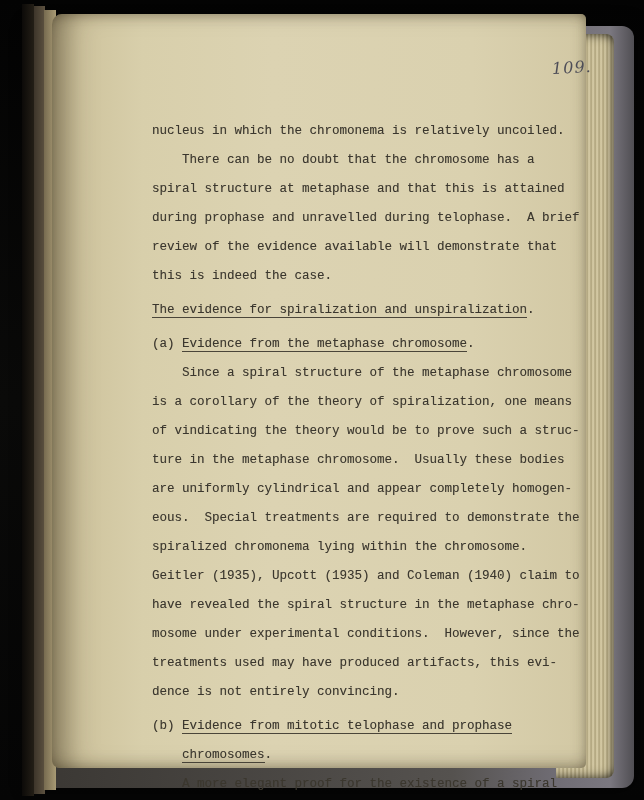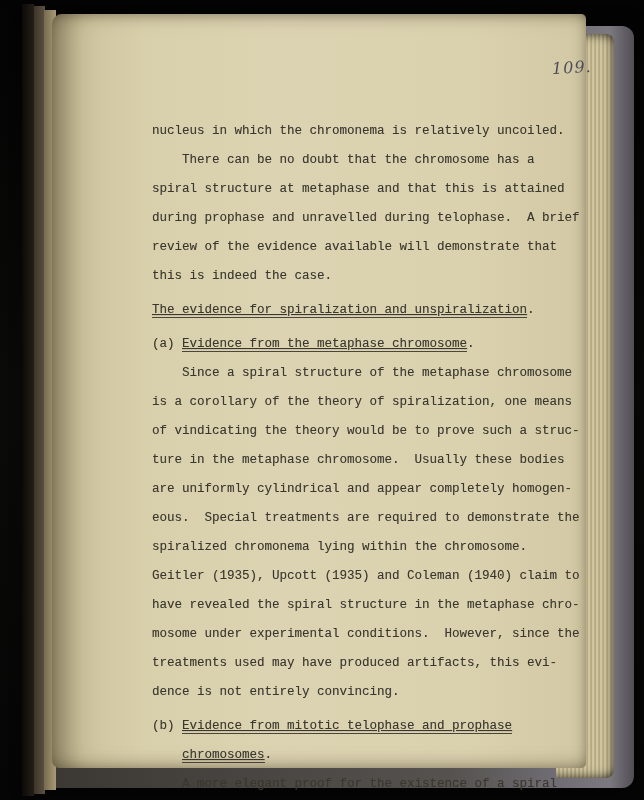--- a/index.html
+++ b/index.html
@@ -88,21 +88,20 @@
     font-size: 12.5px;
     line-height: 29px;
     color: #3b372e;
     white-space: pre;
     text-shadow: 0.3px 0.3px 0 rgba(59,55,46,0.35);
   }
   .typed-text .section + .section { margin-top: 5px; }
   .typed-text .line { height: 29px; }
   .typed-text span.u {
     border-bottom: 1.2px solid rgba(58,53,44,0.9);
-    text-decoration: underline;
   }
 </style>
 </head>
 <body>
 
 <div class="scene">
   <div class="book-cover"></div>
   <div class="page-edges"></div>
   <div class="spine-strip-1"></div>
   <div class="spine-strip-2"></div>

